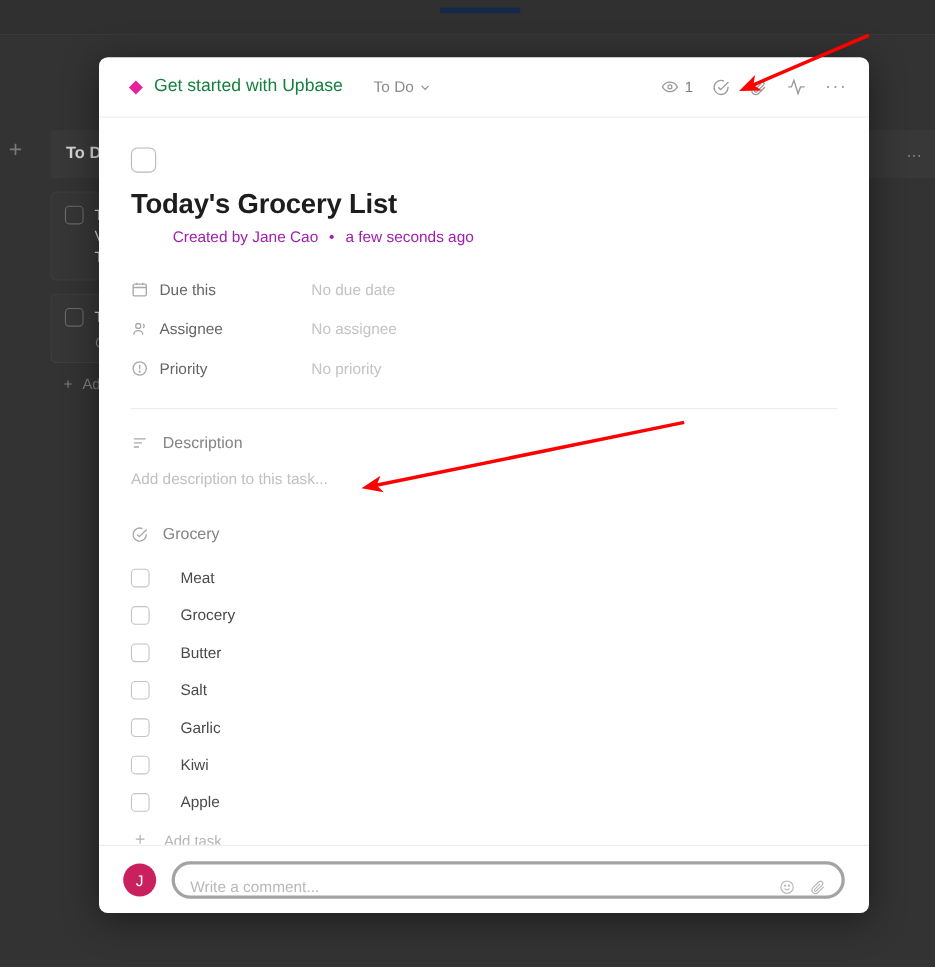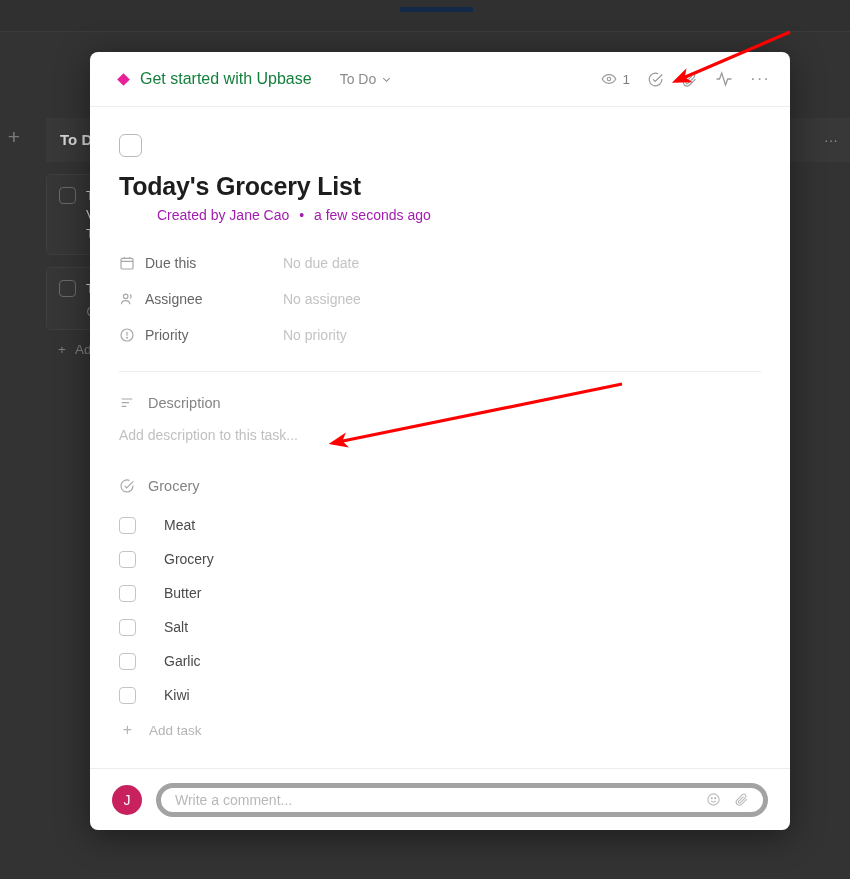--- a/index.html
+++ b/index.html
@@ -118,22 +118,22 @@
   .m-foot {
     flex: 0 0 auto; height: 62px; border-top: 1px solid #ededed;
     display: flex; align-items: center; padding: 0 22px 0 22px; gap: 14px;
   }
   .avatar {
     width: 30px; height: 30px; border-radius: 50%; background: #c8215e;
     color: #fff; font-size: 14px; display: flex; align-items: center;
     justify-content: center; flex: 0 0 auto;
   }
   .comment-box {
-    flex: 1 1 auto; height: 34px; border: 5px solid #a3a3a3; border-radius: 18px;
-    display: flex; align-items: center; padding: 0 14px;
+    flex: 1 1 auto; height: 34px; border: 3px solid #a3a3a3; border-radius: 18px;
+    display: flex; align-items: flex-end; padding: 0 14px;
   }
   .comment-ph { color: #b8b8b8; font-size: 14px; flex: 1 1 auto; }
   .comment-icons { display: flex; gap: 13px; color: #b9b9b9; align-items: center; }
 
   .arrow-layer { position: absolute; left: 0; top: 0; width: 850px; height: 879px; pointer-events: none; }
 </style>
 </head>
 <body>
 
 <div class="bg-topbar">
@@ -307,20 +307,24 @@
         <div class="st-lbl">Salt</div>
       </div>
       <div class="st-row">
         <div class="st-cb"></div>
         <div class="st-lbl">Garlic</div>
       </div>
       <div class="st-row">
         <div class="st-cb"></div>
         <div class="st-lbl">Kiwi</div>
       </div>
+      <div class="st-row">
+        <div class="st-cb"></div>
+        <div class="st-lbl">Apple</div>
+      </div>
 
       <div class="st-add">
         <span class="st-add-plus">+</span>
         <span>Add task</span>
       </div>
     </div>
   </div>
 
   <div class="m-foot">
     <div class="avatar">J</div>

